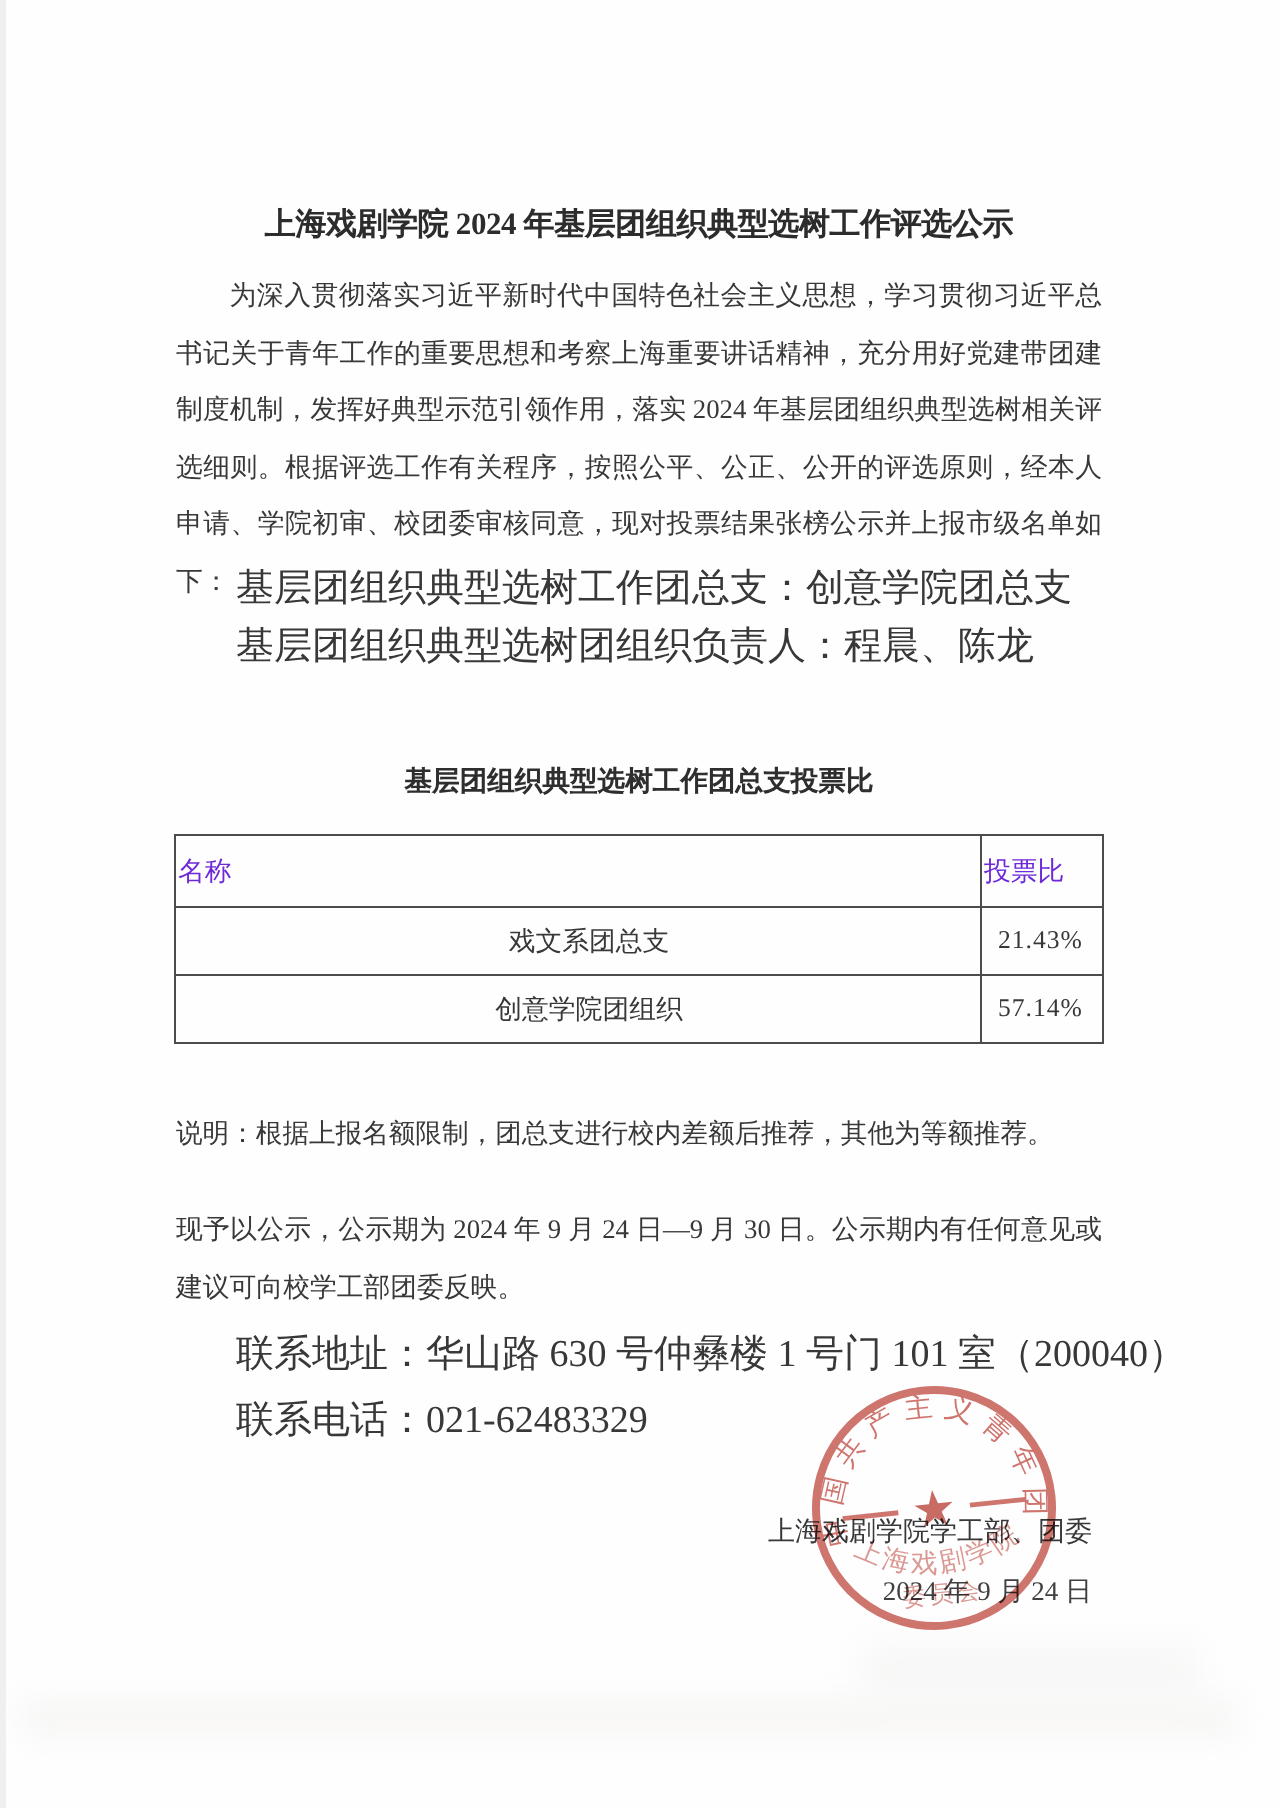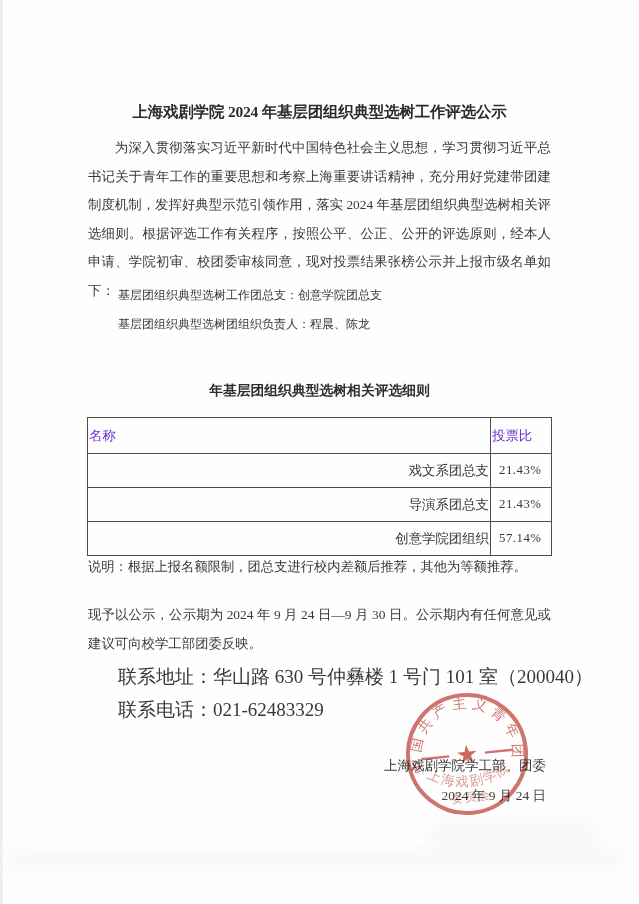--- a/index.html
+++ b/index.html
@@ -31,21 +31,21 @@
   .para {
     position: absolute; left: 88px; width: 463px;
     font-size: 13.4px; line-height: 28.5px;
     text-align: justify;
     color: #383838;
   }
   .intro { top: 134px; text-indent: 2em; }
   .selections { position: absolute; left: 88px; top: 281px; width: 463px; }
   .selection-line {
     padding-left: 30px;
-    font-size: 12px; line-height: 28.6px;
+    font-size: 19px; line-height: 28.6px;
     color: #383838;
     white-space: nowrap;
   }
   .table-title {
     position: absolute; top: 382px; left: 0;
     width: 639px; text-align: center;
     font-size: 13.8px; font-weight: bold;
     color: #2e2e2e;
   }
   table.vote-table {
@@ -55,21 +55,21 @@
     table-layout: fixed;
     font-size: 13.4px; color: #383838;
   }
   table.vote-table th, table.vote-table td {
     border: 1.6px solid #4c4c4c;
     height: 31px;
     vertical-align: middle;
     background: transparent;
   }
   table.vote-table th { font-weight: normal; text-align: left; height: 33px; color: #6d28d9; }
-  td.cell-name { text-align: right; padding-left: 12px; }
+  td.cell-name { text-align: center; padding-left: 12px; }
   td.cell-ratio { text-align: left; padding-left: 8px; font-size: 12.8px; letter-spacing: 0.5px; }
   .note-line {
     position: absolute; top: 558px; left: 88px; width: 470px;
     font-size: 13.3px; color: #383838;
     white-space: nowrap;
   }
   .closing { top: 601px; }
   .contact-line {
     position: absolute; left: 118px;
     font-size: 19px; color: #383838;
@@ -119,40 +119,36 @@
 
   <div class="doc-title">上海戏剧学院 2024 年基层团组织典型选树工作评选公示</div>
 
   <div class="para intro">为深入贯彻落实习近平新时代中国特色社会主义思想，学习贯彻习近平总书记关于青年工作的重要思想和考察上海重要讲话精神，充分用好党建带团建制度机制，发挥好典型示范引领作用，落实 2024 年基层团组织典型选树相关评选细则。根据评选工作有关程序，按照公平、公正、公开的评选原则，经本人申请、学院初审、校团委审核同意，现对投票结果张榜公示并上报市级名单如下：</div>
 
   <div class="selections">
     <div class="selection-line">基层团组织典型选树工作团总支：创意学院团总支</div>
     <div class="selection-line">基层团组织典型选树团组织负责人：程晨、陈龙</div>
   </div>
 
-  <div class="table-title">年基层团组织典型选树相关评选细则</div>
+  <div class="table-title">基层团组织典型选树工作团总支投票比</div>
 
   <table class="vote-table">
     <colgroup>
         <col style="width:403px">
         <col style="width:61px">
       </colgroup>
     <thead>
       <tr>
         <th>名称</th>
         <th>投票比</th>
       </tr>
     </thead>
     <tbody>
       <tr>
         <td class="cell-name">戏文系团总支</td>
-        <td class="cell-ratio">21.43%</td>
-      </tr>
-      <tr>
-        <td class="cell-name">导演系团总支</td>
         <td class="cell-ratio">21.43%</td>
       </tr>
       <tr>
         <td class="cell-name">创意学院团组织</td>
         <td class="cell-ratio">57.14%</td>
       </tr>
     </tbody>
   </table>
 
   <div class="note-line">说明：根据上报名额限制，团总支进行校内差额后推荐，其他为等额推荐。</div>

